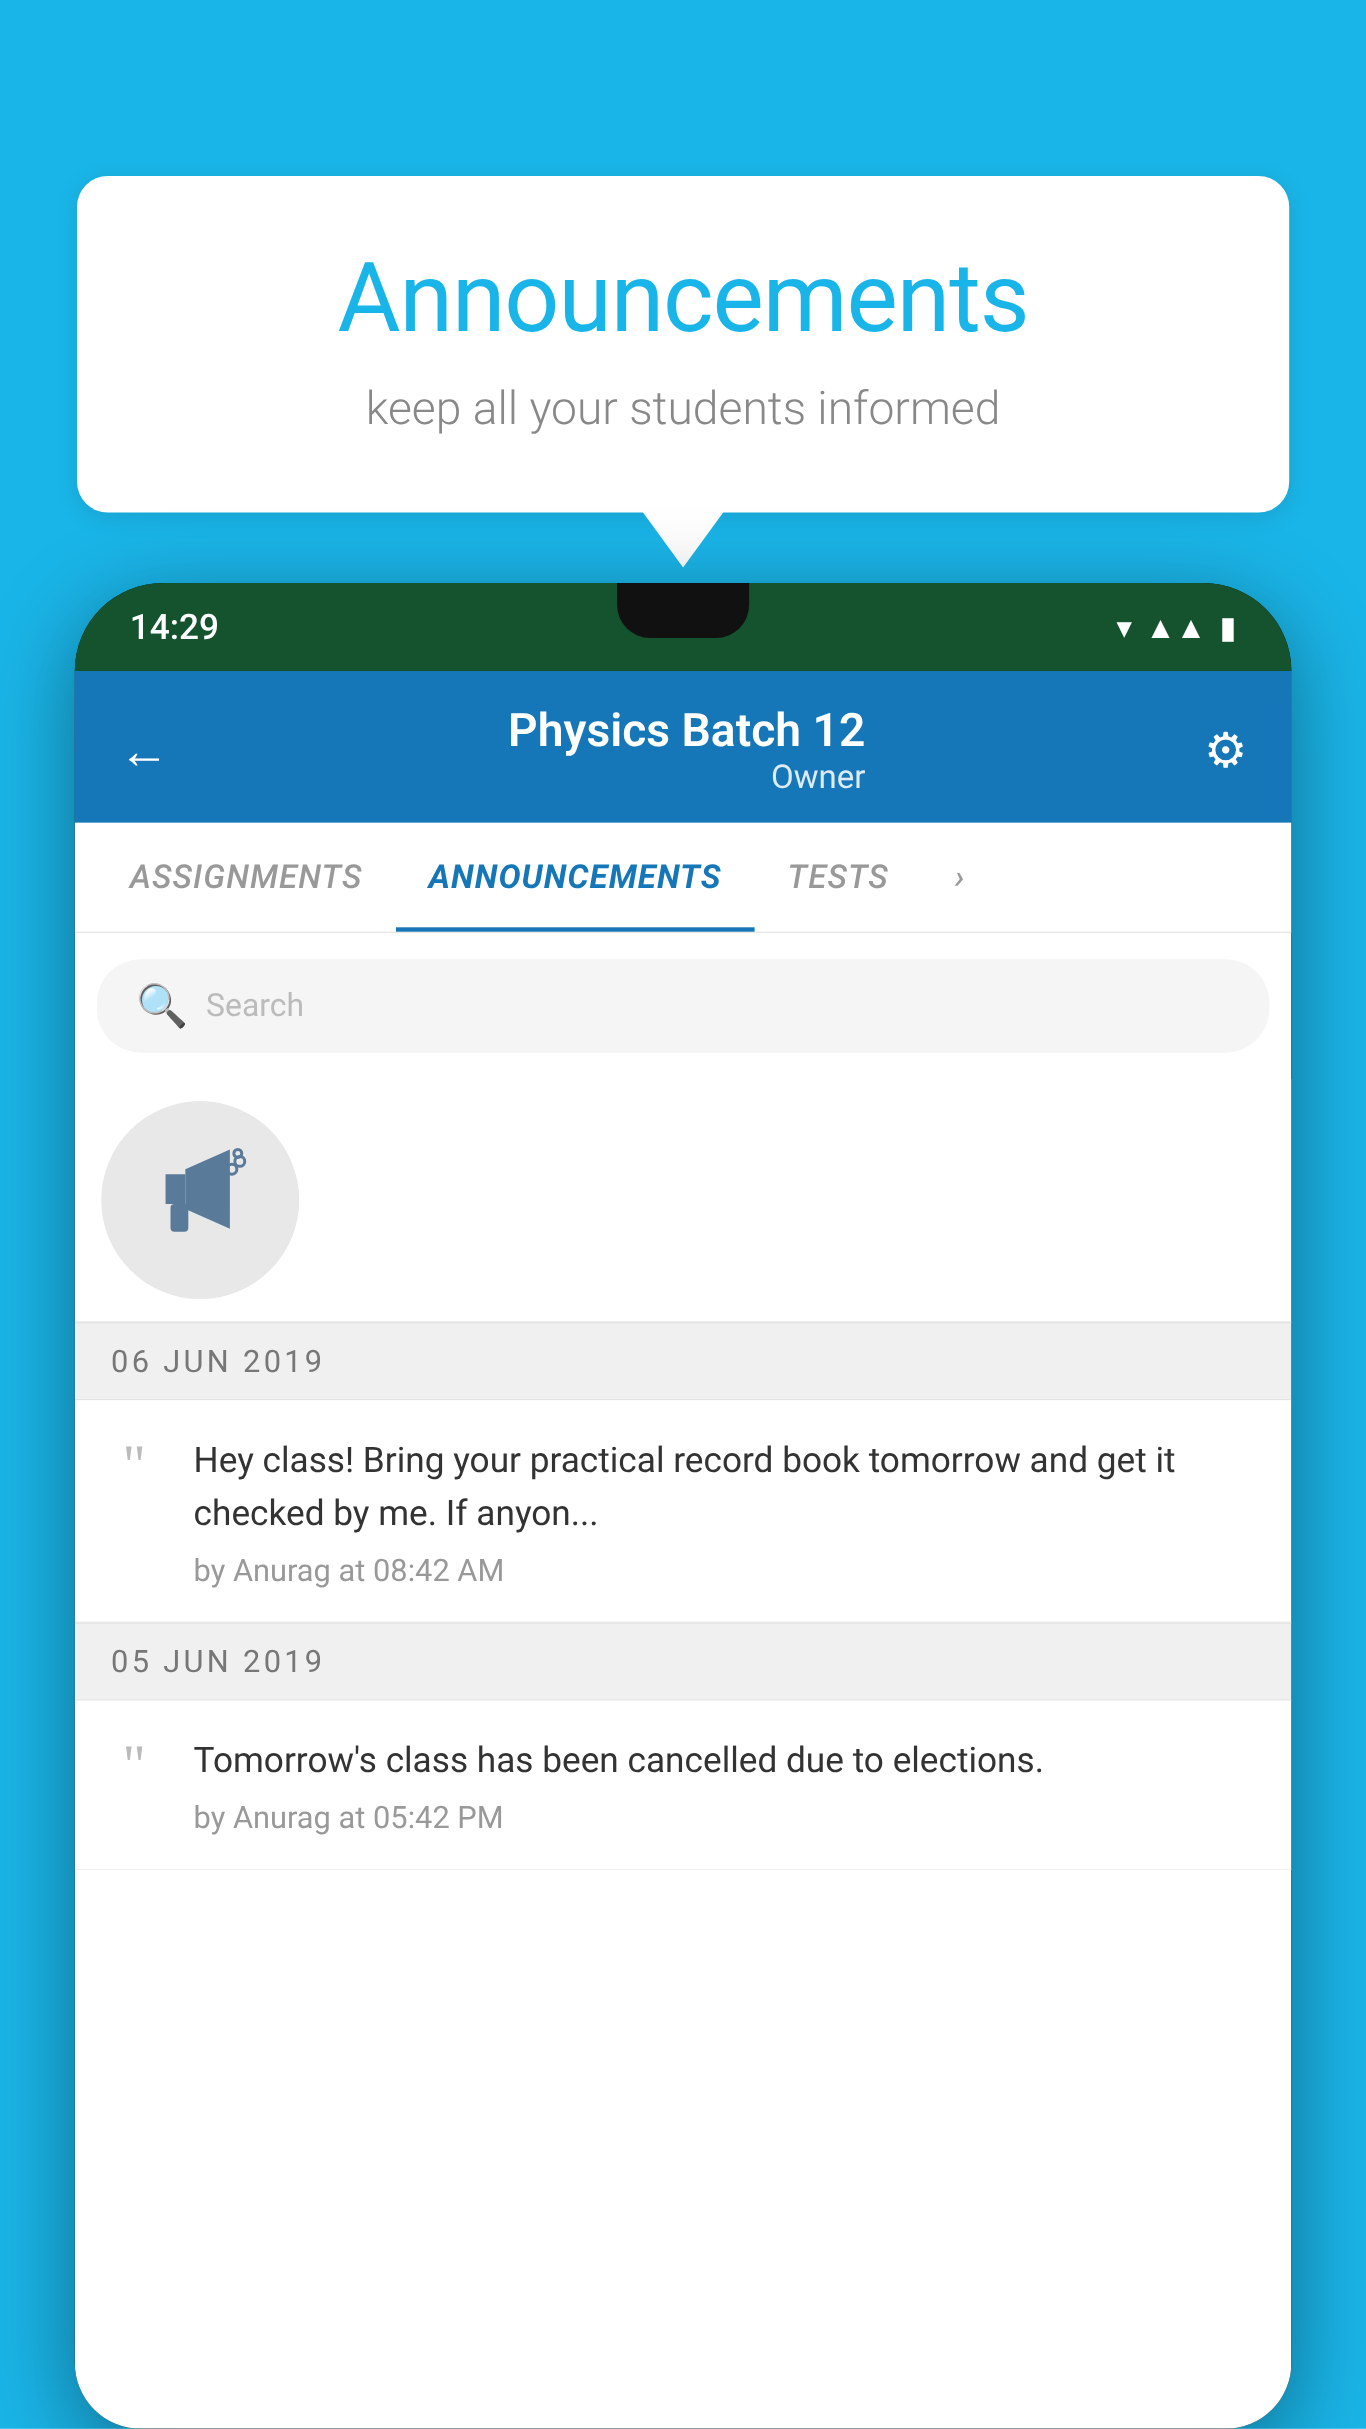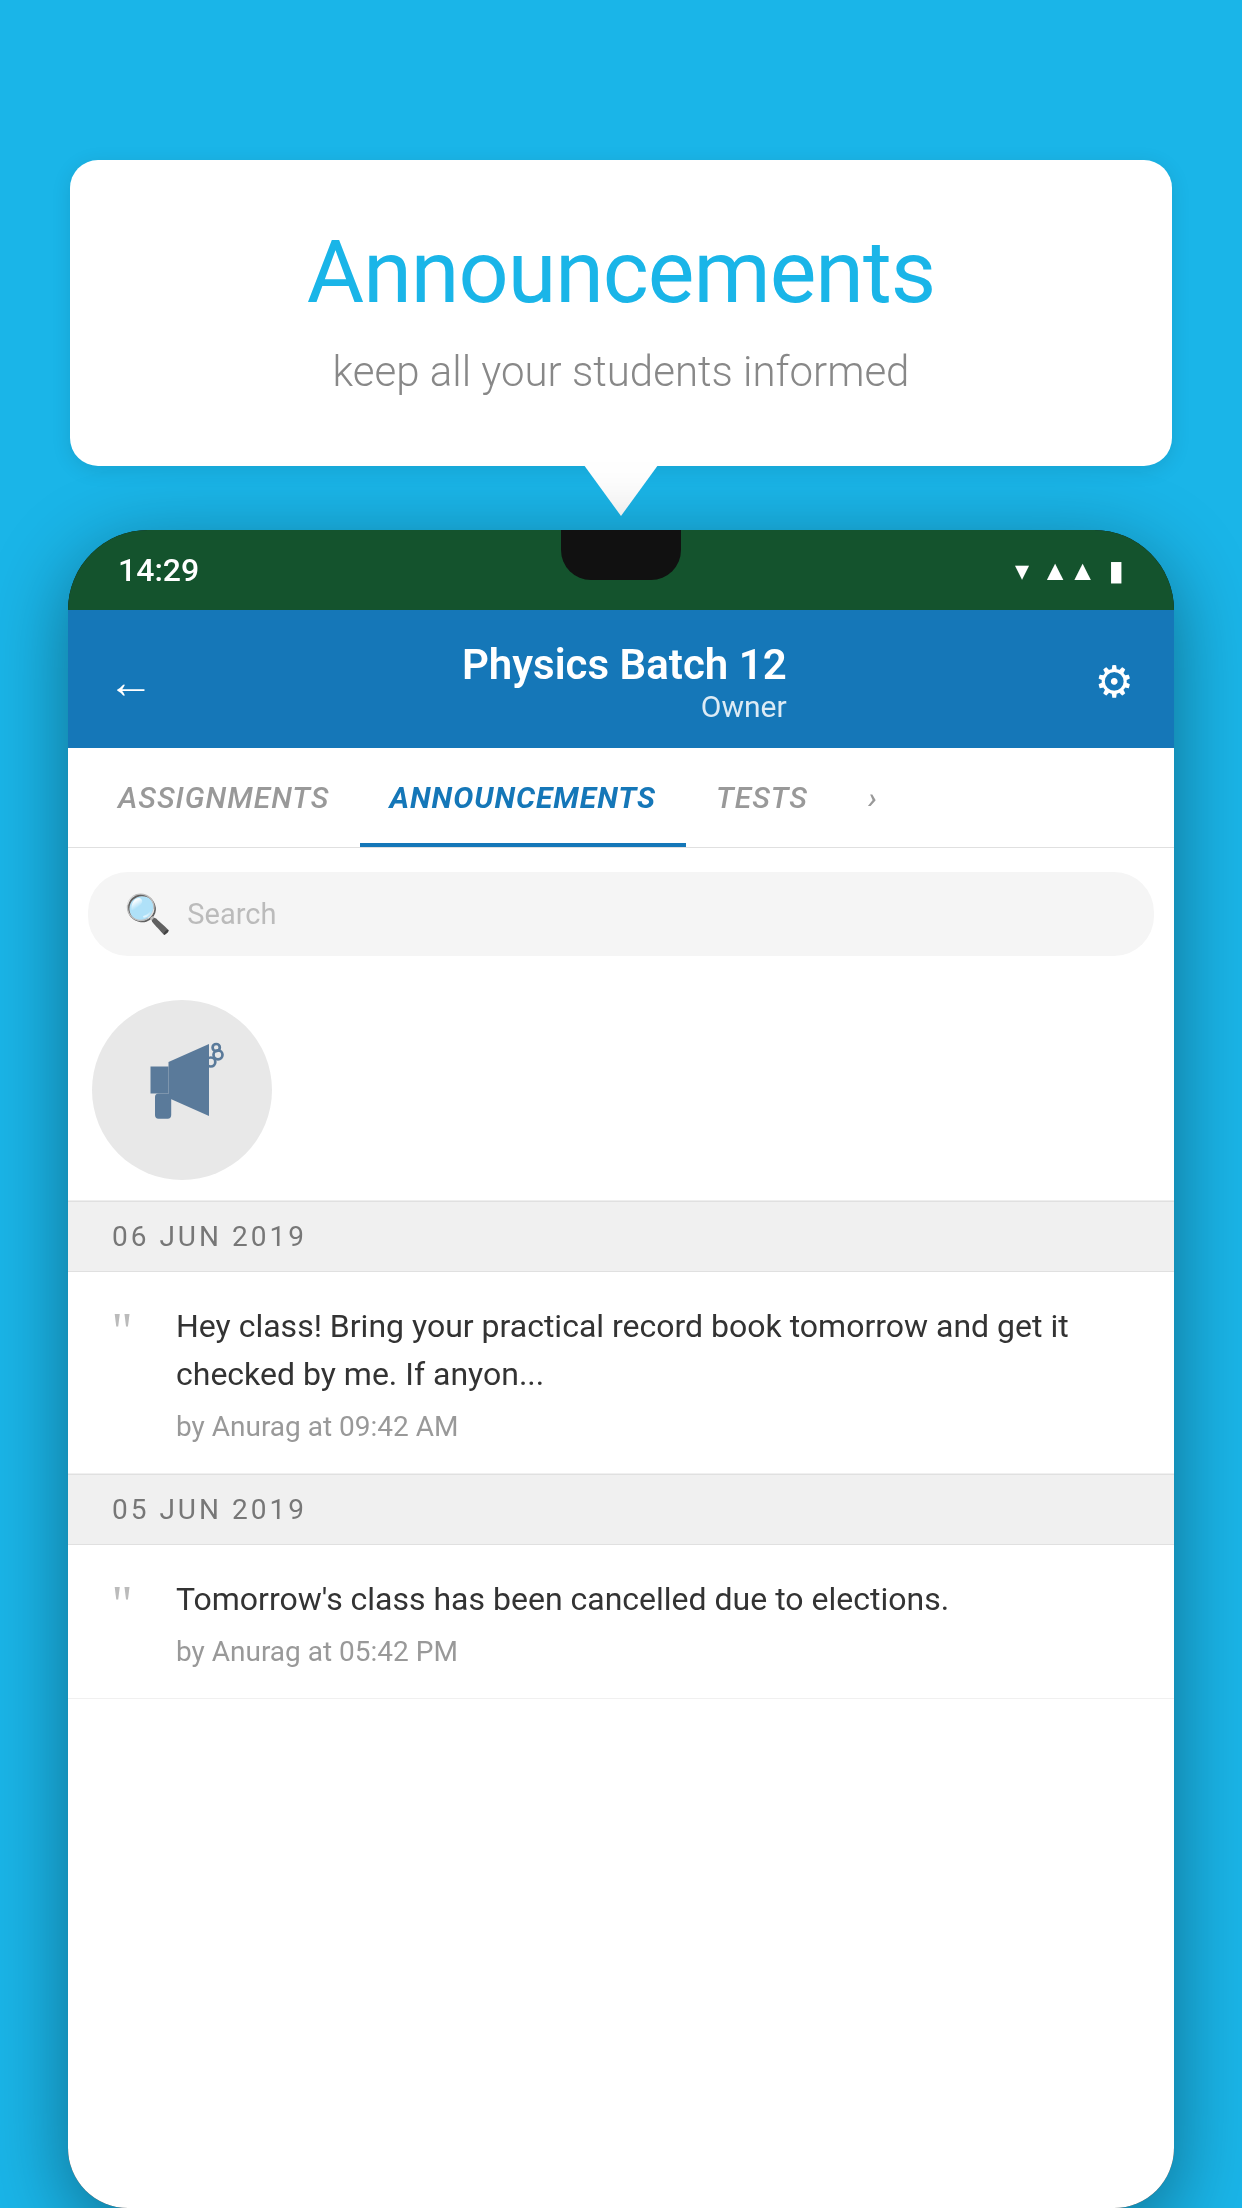--- a/index.html
+++ b/index.html
@@ -254,21 +254,21 @@
       padding: 24px 36px;
       font-size: 32px;
       font-weight: 500;
       cursor: pointer;
       width: 100%;
     }
 
     
     .date-separator {
       background: #f0f0f0;
-      padding: 18px 44px;
+      padding: 18px 33px;
       font-size: 28px;
       color: #777;
       letter-spacing: 3px;
       font-weight: 400;
       border-top: 1px solid #e0e0e0;
       border-bottom: 1px solid #e0e0e0;
     }
 
     
     .announcement-item {
@@ -374,21 +374,21 @@
         </span>
       </div>
     </div>
 
     <div class="date-separator">06  JUN  2019</div>
 
     <div class="announcement-item">
       <div class="quote-icon">"</div>
       <div class="announcement-content">
         <div class="announcement-text">Hey class! Bring your practical record book tomorrow and get it checked by me. If anyon...</div>
-        <div class="announcement-meta">by Anurag at 09:42 AM</div>
+        <div class="announcement-meta">by Anurag at 08:42 AM</div>
       </div>
     </div>
 
     <div class="date-separator">05  JUN  2019</div>
 
     <div class="announcement-item">
       <div class="quote-icon">"</div>
       <div class="announcement-content">
         <div class="announcement-text">Tomorrow's class has been cancelled due to elections.</div>
         <div class="announcement-meta">by Anurag at 05:42 PM</div>

